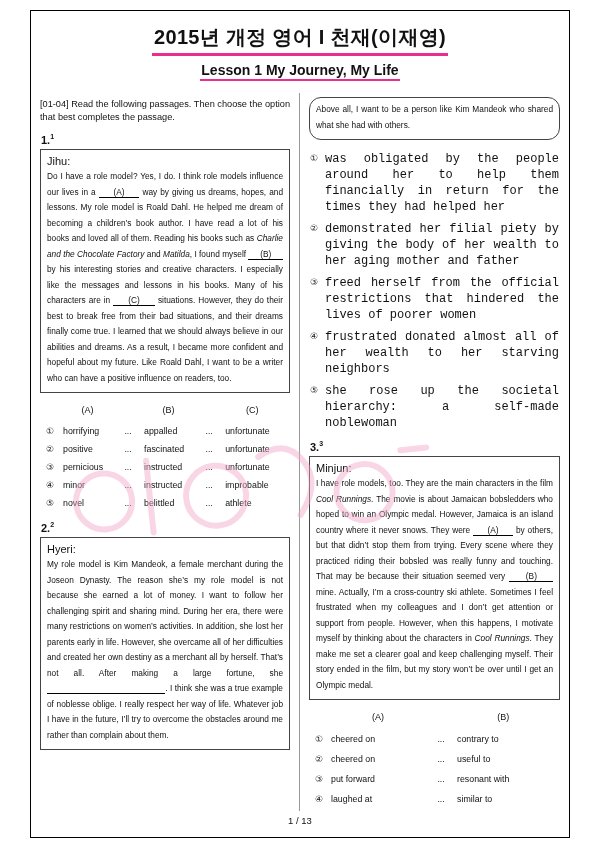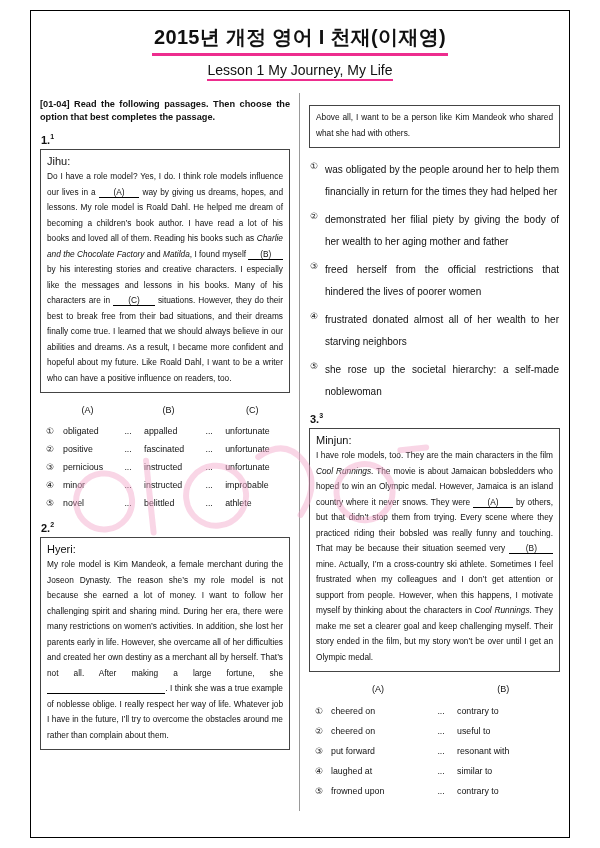--- a/index.html
+++ b/index.html
@@ -9,54 +9,54 @@
     width:600px; height:848px; position:relative; overflow:hidden;
     font-family:"Liberation Sans","DejaVu Sans",sans-serif; color:#111;
   }
   .frame {
     position:absolute; left:30px; top:10px; width:540px; height:828px;
     border:1.3px solid #000; background:#fff;
   }
   header { text-align:center; padding-top:13px; }
   .title { font-size:20px; font-weight:bold; letter-spacing:.3px; }
   .title .u { display:inline-block; border-bottom:3px solid var(--pink); padding:0 2px 2px; }
-  .subtitle { font-size:14px; font-weight:normal; margin-top:6px; }
+  .subtitle { font-size:14px; font-weight:bold; margin-top:6px; }
   .subtitle .u { display:inline-block; border-bottom:2.2px solid var(--pink); padding:0 1px 1px; }
 
   .columns {
     position:absolute; top:82px; left:0; right:0; bottom:26px;
     display:flex; overflow:hidden;
   }
   .col { width:50%; padding:2px 9px 0 9px; overflow:hidden; }
   .col-left { border-right:1px solid #999; }
 
-  .instructions { font-size:9.2px; font-weight:bold; line-height:13px; text-align:justify; margin-top:3px; }
+  .instructions { font-size:9.2px; font-weight:normal; line-height:13px; text-align:justify; margin-top:3px; }
   .qnum { font-size:11px; font-weight:bold; margin:9px 0 3px 1px; }
   .qnum sup { font-size:7px; vertical-align:super; }
 
   .pbox { border:1px solid #444; padding:4px 6px 6px; background:#fff; }
   .speaker { font-size:11px; line-height:15.5px; }
   .ptext, .pcont { font-size:8.3px; line-height:15.5px; text-align:justify; }
   .ptext .it { font-style:italic; }
   .ptext .blank { border-bottom:1px solid #000; white-space:nowrap; }
 
   .opt-table { border-collapse:collapse; margin:10px 0 0 4px; width:95%; font-size:8.8px; }
   .opt-table td { padding:4px 2px; text-align:left; vertical-align:middle; }
   .opt-table .opt-head td { text-align:center; font-size:9px; padding:2px 0 7px; }
   .opt-table .onum { width:17px; }
   .opt-table .dots { width:28px; text-align:center; color:#222; }
   .opt-table-2 .onum { width:16px; }
   .opt-table-2 td { padding:5px 2px; }
 
   .opt-list { margin:11px 1px 0 1px; }
   .opt-item { display:flex; margin-bottom:6px; }
   .opt-num { flex:none; width:15px; font-size:8.8px; line-height:14px; }
-  .opt-text { flex:1; font-size:10px; line-height:22px; text-align:justify; }
-
-  .cont-box { margin-top:10px; }
+  .opt-text { flex:1; font-size:12px; line-height:16px; text-align:justify;font-family:Liberation Mono, monospace; }
+
+  .cont-box { margin-top:2px;border-radius:12px; }
 
   footer {
     position:absolute; left:0; right:0; bottom:11px;
     text-align:center; font-size:9.5px; color:#111;
   }
 
   .watermark {
     position:absolute; left:66px; top:408px; width:370px; height:170px;
     opacity:.45; transform:rotate(-6deg); pointer-events:none; z-index:5;
   }
@@ -95,21 +95,21 @@
           <tr class="opt-head">
             <td></td>
             <td>(A)</td>
             <td></td>
             <td>(B)</td>
             <td></td>
             <td>(C)</td>
           </tr>
           <tr>
             <td class="onum">①</td>
-            <td>obligated</td>
+            <td>horrifying</td>
             <td class="dots">...</td>
             <td>appalled</td>
             <td class="dots">...</td>
             <td>unfortunate</td>
           </tr>
           <tr>
             <td class="onum">②</td>
             <td>positive</td>
             <td class="dots">...</td>
             <td>fascinated</td>
@@ -229,20 +229,21 @@
             <td>frowned upon</td>
             <td class="dots">...</td>
             <td>contrary to</td>
           </tr>
         </tbody>
       </table>
 
     </div>
   </div>
 
+  <footer>1 / 13</footer>
 </div>
 
 <svg class="watermark" viewBox="0 0 370 170" xmlns="http://www.w3.org/2000/svg">
   <g fill="none" stroke="#f3a6ca" stroke-width="6" stroke-linecap="round">
     <circle cx="38" cy="78" r="28"></circle>
     <path d="M84 42 v72"></path>
     <circle cx="150" cy="84" r="30"></circle>
     <path d="M196 50 q28 -16 44 8 t-8 54"></path>
     <circle cx="298" cy="96" r="28"></circle>
     <path d="M338 58 h26"></path>

